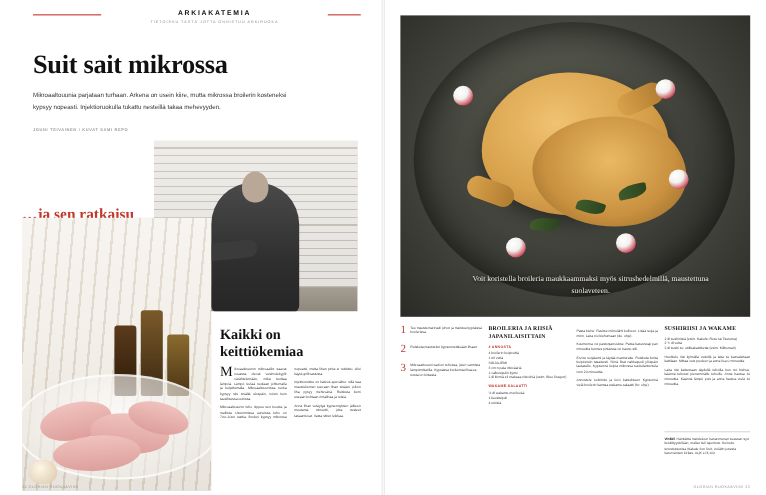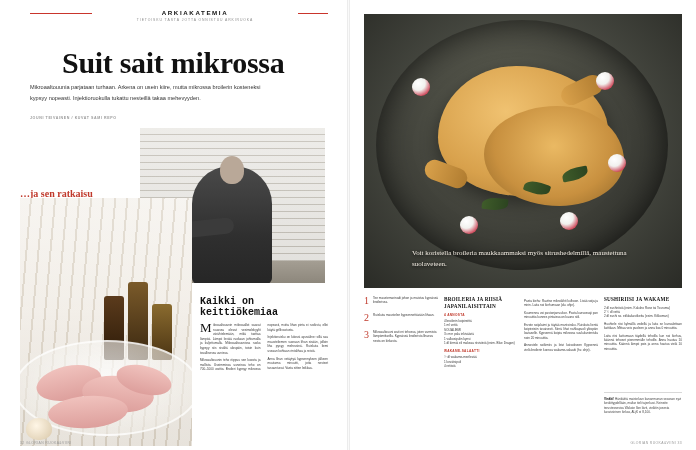--- a/index.html
+++ b/index.html
@@ -38,21 +38,21 @@
   }
   .kicker-rule-l, .kicker-rule-r {
     position: absolute; top: 13px; height: 1px; background: #c9352c;
   }
   .kicker-rule-l { left: 30px; width: 62px; }
   .kicker-rule-r { left: 298px; width: 30px; }
 
   h1.headline {
     position: absolute; left: 30px; top: 46px;
     font-family: "Liberation Serif", serif;
-    font-size: 30px; color: #111; letter-spacing: -0.3px; margin-left: 32px;
+    font-size: 24px; color: #111; letter-spacing: -0.3px;
   }
   .standfirst {
     position: absolute; left: 30px; top: 82px; width: 240px;
     font-size: 5.6px; line-height: 11px; color: #333; text-align: left;
   }
   .byline {
     position: absolute; left: 30px; top: 116px;
     font-size: 3.6px; letter-spacing: 0.6px; color: #9a9a9a; font-weight: bold;
   }
 
@@ -64,21 +64,21 @@
   .problem-title {
     font-family: "Liberation Serif", serif; font-size: 9px; font-weight: bold;
   }
   .problem-text {
     font-size: 3.6px; line-height: 6px; margin-top: 5px; color: #ffe3e0;
   }
   .solution-box {
     position: absolute; left: 20px; top: 188px; width: 110px;
   }
   .solution-title {
-    font-family: "Liberation Serif", serif; font-size: 10px; color: #c0392b; font-weight: bold;
+    font-family: "Liberation Serif", serif; font-size: 14px; color: #c0392b; font-weight: bold;
   }
   .solution-text {
     font-size: 3.6px; line-height: 6px; margin-top: 4px; color: #555;
   }
 
   
   .portrait {
     position: absolute; left: 140px; top: 128px; width: 185px; height: 155px;
     background:
       linear-gradient(to bottom, #d9d6cf 0%, #cfccc4 40%, #bdb9b1 100%);
@@ -140,21 +140,21 @@
     position: absolute; left: 6px; bottom: 6px; width: 26px; height: 22px;
     background: radial-gradient(circle at 40% 35%, #fff6e6, #d8c7a8);
     border-radius: 50% 50% 45% 45%;
   }
 
   
   .leftbody {
     position: absolute; left: 200px; top: 296px; width: 128px;
   }
   .leftbody h2 {
-    font-family: Liberation Mono, monospace; font-size: 10px; color: #111; margin-bottom: 5px;
+    font-family: Liberation Serif, serif; font-size: 13px; color: #111; margin-bottom: 5px;
   }
   .leftcols {
     column-count: 2; column-gap: 7px;
     font-size: 3.1px; line-height: 4.6px; color: #3a3a3a; text-align: justify;
   }
   .leftcols p { margin-bottom: 3px; }
   .dropcap::first-letter {
     font-family: "Liberation Serif", serif;
     font-size: 13px; float: left; line-height: 10px; padding-right: 1.5px; color: #111;
   }
@@ -209,21 +209,21 @@
     position: absolute; width: 26px; height: 12px; border-radius: 60% 10% 60% 10%;
     background: linear-gradient(to right,#3f5c2a,#2c4420);
   }
   .h1 { left: 160px; top: 168px; transform: rotate(18deg); }
   .h2 { left: 198px; top: 154px; transform: rotate(-12deg); }
   .h3 { left: 118px; top: 184px; transform: rotate(6deg); }
 
   .photo-caption {
     position: absolute; left: 48px; bottom: 18px; width: 250px;
     font-family: "Liberation Serif", serif;
-    font-size: 7px; line-height: 11px; color: #f2ece2; 
+    font-size: 7px; line-height: 11px; color: #f2ece2; text-align: center;
     text-shadow: 0 1px 3px rgba(0,0,0,0.8);
   }
 
   
   .recipes {
     position: absolute; left: 14px; top: 296px; width: 318px; height: 140px;
   }
   .rcol { position: absolute; top: 0; }
   .c1 { left: 0; width: 74px; }
   .c2 { left: 80px; width: 74px; }

